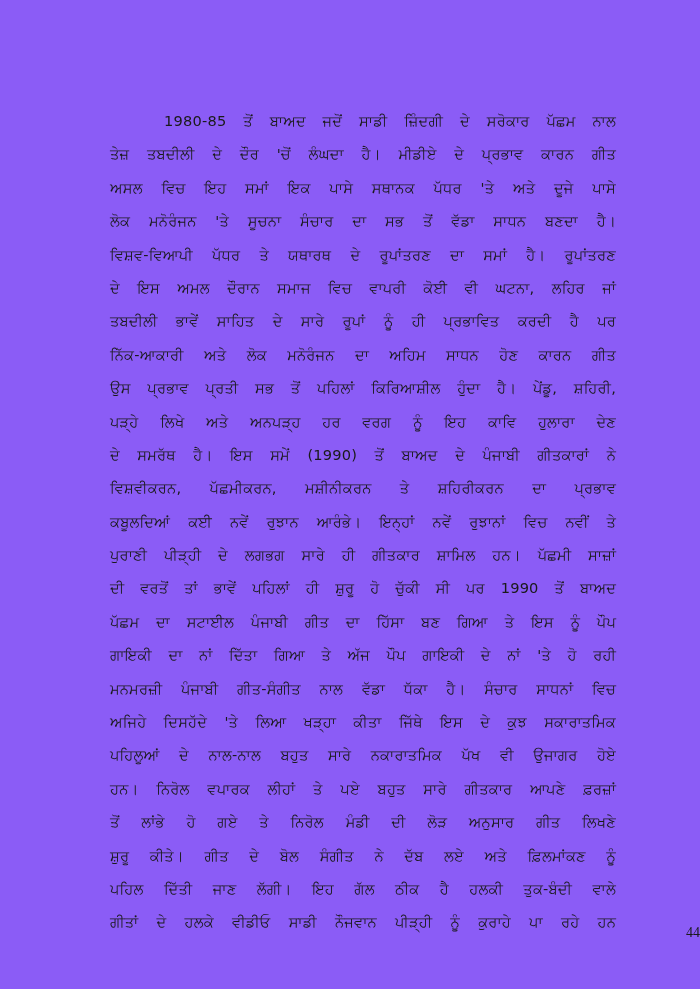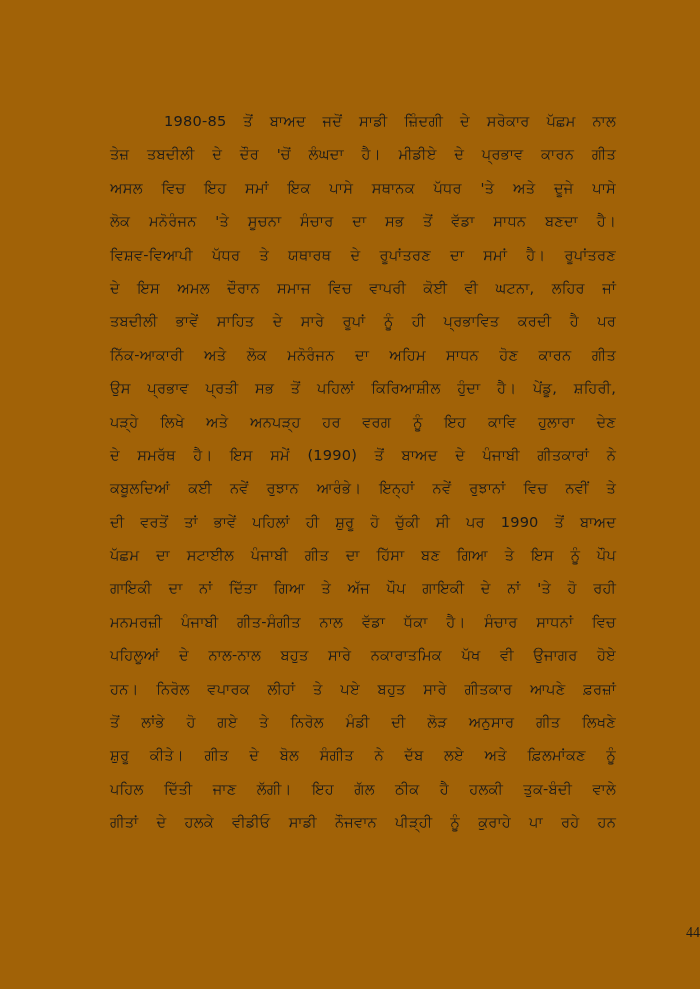--- a/index.html
+++ b/index.html
@@ -14,21 +14,21 @@
       overflow: hidden;
       font-family: "DejaVu Sans", sans-serif;
       color: #1a1a1a;
     }
     .page {
       position: absolute;
       left: 0;
       top: 0;
       width: 700px;
       height: 989px;
-      background: #a16207;
+      background: #8b5cf6;
     }
     .text-block {
       position: absolute;
       left: 110px;
       top: 104px;
       width: 506px;
     }
     .line {
       display: block;
       height: 33.4px;
@@ -66,25 +66,28 @@
     <span class="line">ਤੇਜ਼ ਤਬਦੀਲੀ ਦੇ ਦੌਰ 'ਚੋਂ ਲੰਘਦਾ ਹੈ। ਮੀਡੀਏ ਦੇ ਪ੍ਰਭਾਵ ਕਾਰਨ ਗੀਤ</span>
     <span class="line">ਅਸਲ ਵਿਚ ਇਹ ਸਮਾਂ ਇਕ ਪਾਸੇ ਸਥਾਨਕ ਪੱਧਰ 'ਤੇ ਅਤੇ ਦੂਜੇ ਪਾਸੇ</span>
     <span class="line">ਲੋਕ ਮਨੋਰੰਜਨ 'ਤੇ ਸੂਚਨਾ ਸੰਚਾਰ ਦਾ ਸਭ ਤੋਂ ਵੱਡਾ ਸਾਧਨ ਬਣਦਾ ਹੈ।</span>
     <span class="line">ਵਿਸ਼ਵ-ਵਿਆਪੀ ਪੱਧਰ ਤੇ ਯਥਾਰਥ ਦੇ ਰੂਪਾਂਤਰਣ ਦਾ ਸਮਾਂ ਹੈ। ਰੂਪਾਂਤਰਣ</span>
     <span class="line">ਦੇ ਇਸ ਅਮਲ ਦੌਰਾਨ ਸਮਾਜ ਵਿਚ ਵਾਪਰੀ ਕੋਈ ਵੀ ਘਟਨਾ, ਲਹਿਰ ਜਾਂ</span>
     <span class="line">ਤਬਦੀਲੀ ਭਾਵੇਂ ਸਾਹਿਤ ਦੇ ਸਾਰੇ ਰੂਪਾਂ ਨੂੰ ਹੀ ਪ੍ਰਭਾਵਿਤ ਕਰਦੀ ਹੈ ਪਰ</span>
     <span class="line">ਨਿੱਕ-ਆਕਾਰੀ ਅਤੇ ਲੋਕ ਮਨੋਰੰਜਨ ਦਾ ਅਹਿਮ ਸਾਧਨ ਹੋਣ ਕਾਰਨ ਗੀਤ</span>
     <span class="line">ਉਸ ਪ੍ਰਭਾਵ ਪ੍ਰਤੀ ਸਭ ਤੋਂ ਪਹਿਲਾਂ ਕਿਰਿਆਸ਼ੀਲ ਹੁੰਦਾ ਹੈ। ਪੇਂਡੂ, ਸ਼ਹਿਰੀ,</span>
     <span class="line">ਪੜ੍ਹੇ ਲਿਖੇ ਅਤੇ ਅਨਪੜ੍ਹ ਹਰ ਵਰਗ ਨੂੰ ਇਹ ਕਾਵਿ ਹੁਲਾਰਾ ਦੇਣ</span>
     <span class="line">ਦੇ ਸਮਰੱਥ ਹੈ। ਇਸ ਸਮੇਂ (1990) ਤੋਂ ਬਾਅਦ ਦੇ ਪੰਜਾਬੀ ਗੀਤਕਾਰਾਂ ਨੇ</span>
+    <span class="line">ਵਿਸ਼ਵੀਕਰਨ, ਪੱਛਮੀਕਰਨ, ਮਸ਼ੀਨੀਕਰਨ ਤੇ ਸ਼ਹਿਰੀਕਰਨ ਦਾ ਪ੍ਰਭਾਵ</span>
     <span class="line">ਕਬੂਲਦਿਆਂ ਕਈ ਨਵੇਂ ਰੁਝਾਨ ਆਰੰਭੇ। ਇਨ੍ਹਾਂ ਨਵੇਂ ਰੁਝਾਨਾਂ ਵਿਚ ਨਵੀਂ ਤੇ</span>
+    <span class="line">ਪੁਰਾਣੀ ਪੀੜ੍ਹੀ ਦੇ ਲਗਭਗ ਸਾਰੇ ਹੀ ਗੀਤਕਾਰ ਸ਼ਾਮਿਲ ਹਨ। ਪੱਛਮੀ ਸਾਜ਼ਾਂ</span>
     <span class="line">ਦੀ ਵਰਤੋਂ ਤਾਂ ਭਾਵੇਂ ਪਹਿਲਾਂ ਹੀ ਸ਼ੁਰੂ ਹੋ ਚੁੱਕੀ ਸੀ ਪਰ 1990 ਤੋਂ ਬਾਅਦ</span>
     <span class="line">ਪੱਛਮ ਦਾ ਸਟਾਈਲ ਪੰਜਾਬੀ ਗੀਤ ਦਾ ਹਿੱਸਾ ਬਣ ਗਿਆ ਤੇ ਇਸ ਨੂੰ ਪੌਪ</span>
     <span class="line">ਗਾਇਕੀ ਦਾ ਨਾਂ ਦਿੱਤਾ ਗਿਆ ਤੇ ਅੱਜ ਪੌਪ ਗਾਇਕੀ ਦੇ ਨਾਂ 'ਤੇ ਹੋ ਰਹੀ</span>
     <span class="line">ਮਨਮਰਜ਼ੀ ਪੰਜਾਬੀ ਗੀਤ-ਸੰਗੀਤ ਨਾਲ ਵੱਡਾ ਧੱਕਾ ਹੈ। ਸੰਚਾਰ ਸਾਧਨਾਂ ਵਿਚ</span>
+    <span class="line">ਅਜਿਹੇ ਦਿਸਹੱਦੇ 'ਤੇ ਲਿਆ ਖੜ੍ਹਾ ਕੀਤਾ ਜਿੱਥੇ ਇਸ ਦੇ ਕੁਝ ਸਕਾਰਾਤਮਿਕ</span>
     <span class="line">ਪਹਿਲੂਆਂ ਦੇ ਨਾਲ-ਨਾਲ ਬਹੁਤ ਸਾਰੇ ਨਕਾਰਾਤਮਿਕ ਪੱਖ ਵੀ ਉਜਾਗਰ ਹੋਏ</span>
     <span class="line">ਹਨ। ਨਿਰੋਲ ਵਪਾਰਕ ਲੀਹਾਂ ਤੇ ਪਏ ਬਹੁਤ ਸਾਰੇ ਗੀਤਕਾਰ ਆਪਣੇ ਫ਼ਰਜ਼ਾਂ</span>
     <span class="line">ਤੋਂ ਲਾਂਭੇ ਹੋ ਗਏ ਤੇ ਨਿਰੋਲ ਮੰਡੀ ਦੀ ਲੋੜ ਅਨੁਸਾਰ ਗੀਤ ਲਿਖਣੇ</span>
     <span class="line">ਸ਼ੁਰੂ ਕੀਤੇ। ਗੀਤ ਦੇ ਬੋਲ ਸੰਗੀਤ ਨੇ ਦੱਬ ਲਏ ਅਤੇ ਫ਼ਿਲਮਾਂਕਣ ਨੂੰ</span>
     <span class="line">ਪਹਿਲ ਦਿੱਤੀ ਜਾਣ ਲੱਗੀ। ਇਹ ਗੱਲ ਠੀਕ ਹੈ ਹਲਕੀ ਤੁਕ-ਬੰਦੀ ਵਾਲੇ</span>
     <span class="line last">ਗੀਤਾਂ ਦੇ ਹਲਕੇ ਵੀਡੀਓ ਸਾਡੀ ਨੌਜਵਾਨ ਪੀੜ੍ਹੀ ਨੂੰ ਕੁਰਾਹੇ ਪਾ ਰਹੇ ਹਨ</span>
   </div>
 
   <div class="page-number">44</div>
 </div>

